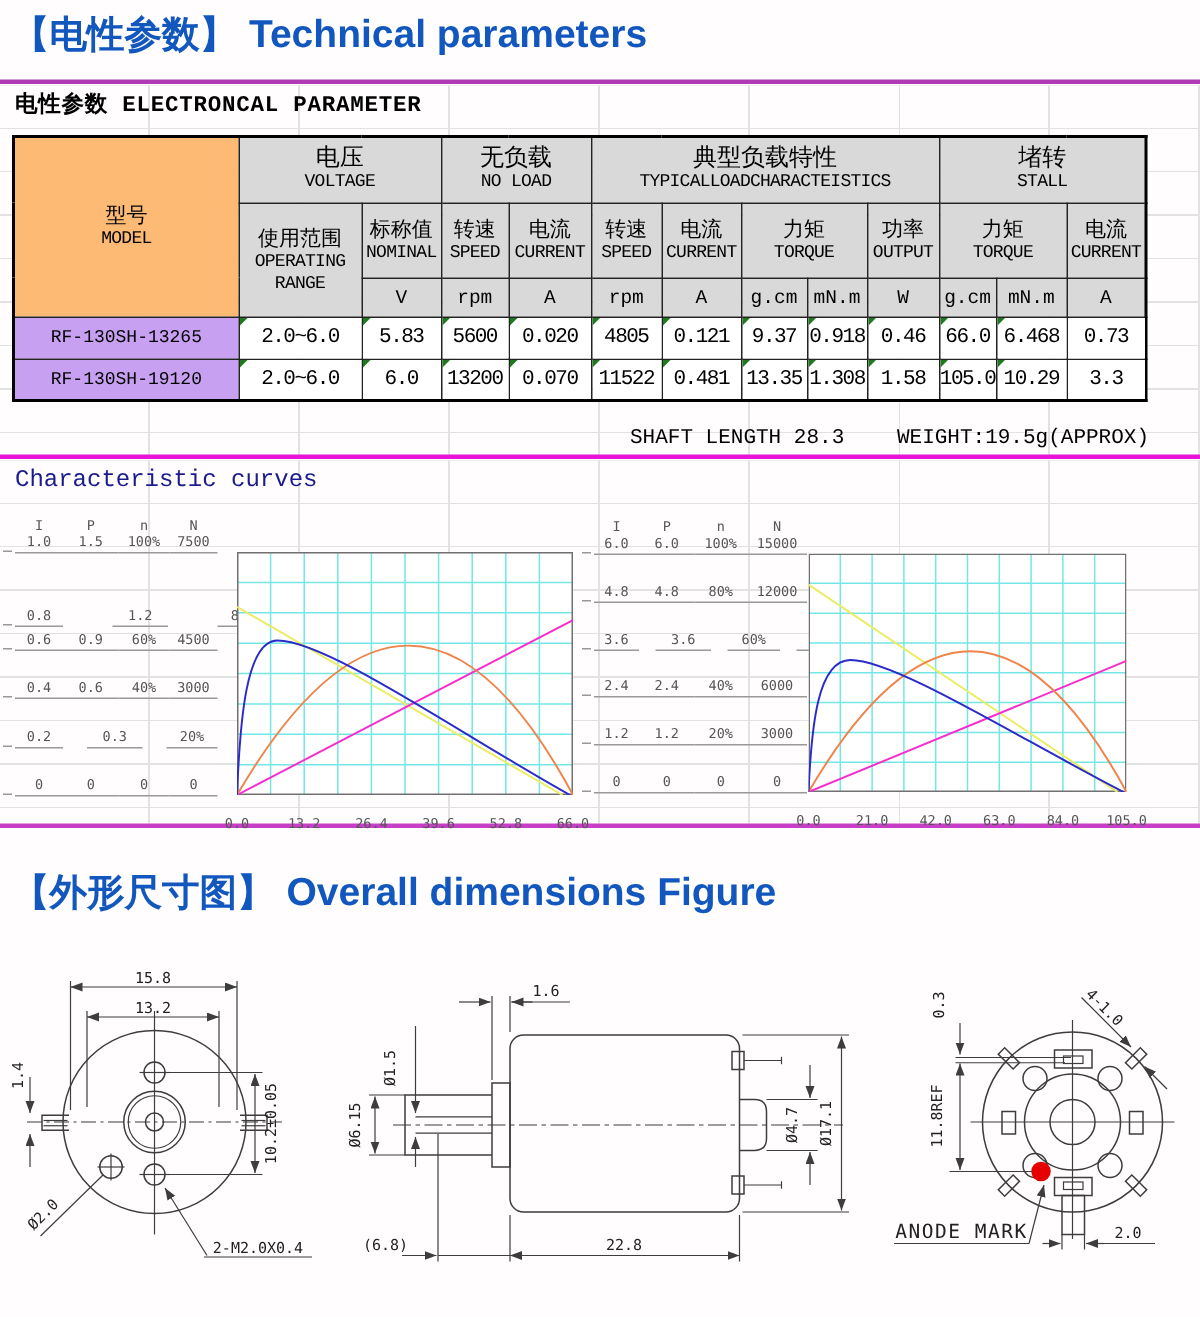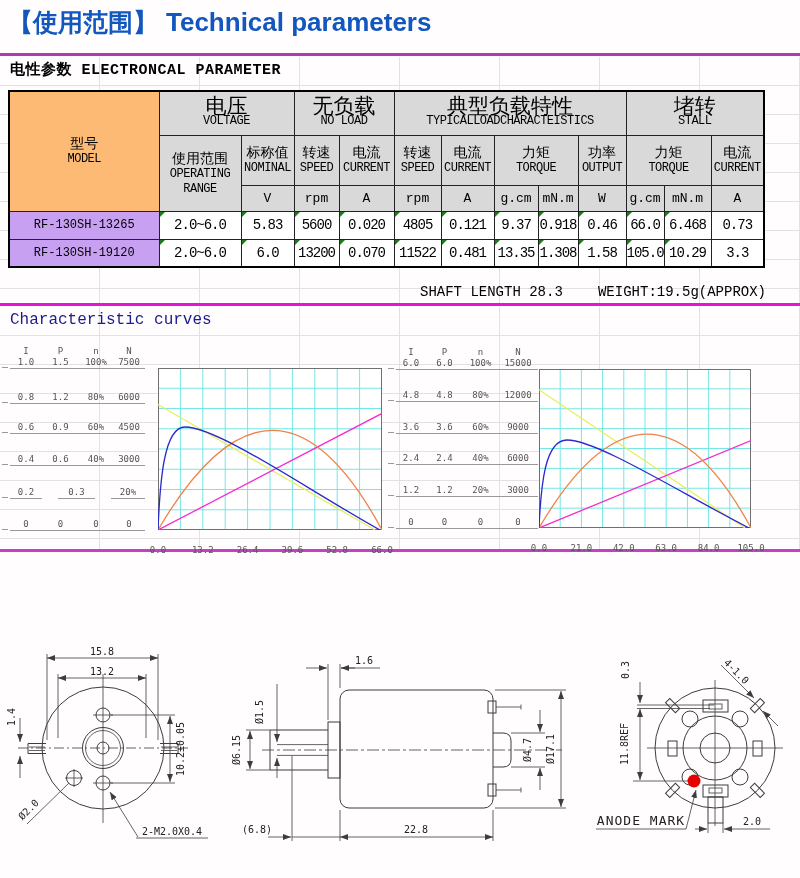--- a/index.html
+++ b/index.html
@@ -23,21 +23,21 @@
 
   .tbl-caption{position:absolute;left:10px;top:60px;font-family:"Liberation Mono",monospace;
     font-weight:bold;font-size:15px;color:#000;letter-spacing:0.5px;}
 
   table.params{position:absolute;left:8px;top:90px;border-collapse:collapse;border:2px solid #000;
     table-layout:fixed;width:755px;}
   table.params th, table.params td{border:1px solid #222;text-align:center;vertical-align:middle;padding:0;overflow:hidden;}
   table.params th{background:#d9d9d9;font-weight:normal;}
   table.params .model-head{background:#fdba74;}
   .cn{display:block;font-size:14px;line-height:17px;}
-  .grp .cn{font-size:21px;}
+  .grp .cn{font-size:16px;}
   .en{display:block;font-size:12px;line-height:15px;font-family:"Liberation Mono",monospace;letter-spacing:-0.5px;}
   tr.r1{height:44px;} tr.r2{height:50px;} tr.r3{height:26px;}
   td.unit{font-family:"Liberation Mono",monospace;font-size:13px;background:#d9d9d9;}
   tr.data-row{height:28px;}
   tr.data-row td{background:#fff;font-family:"Liberation Mono",monospace;font-size:14px;letter-spacing:-1px;}
   tr.data-row td.model{background:#c8a0f2;font-size:12px;letter-spacing:0;}
   td.val{position:relative;}
   td.tri::before{content:'';position:absolute;top:0;left:0;width:0;height:0;
     border-top:5px solid #1f7a1f;border-right:5px solid transparent;}
 
@@ -76,21 +76,21 @@
 
 <div class="page">
 
   <div class="grid-band band1"></div>
   <div class="grid-band band2"></div>
   <div class="rule rule-top"></div>
   <div class="rule rule-mid"></div>
   <div class="rule rule-bot"></div>
 
   <div class="sec-title" style="top:6px">
-    <span class="cjk">【使用范围】</span><span>Technical parameters</span>
+    <span class="cjk">【电性参数】</span><span>Technical parameters</span>
   </div>
 
   <div class="tbl-caption">电性参数 ELECTRONCAL PARAMETER</div>
 
   <table class="params">
     <colgroup>
       <col style="width:150px">
         <col style="width:82px">
         <col style="width:53px">
         <col style="width:45px">
@@ -231,21 +231,21 @@
         <span>P</span>
         <span>n</span>
         <span>N</span>
       </div>
       <div class="yrow" style="top: 12px;">
         <span>1.0</span>
         <span>1.5</span>
         <span>100%</span>
         <span>7500</span>
       </div>
-      <div class="yrow" style="top: 47px;">
+      <div class="yrow" style="top: 61px; gap: 33px;">
         <span>0.8</span>
         <span>1.2</span>
         <span>80%</span>
         <span>6000</span>
       </div>
       <div class="yrow" style="top: 76.8px;">
         <span>0.6</span>
         <span>0.9</span>
         <span>60%</span>
         <span>4500</span>
@@ -281,21 +281,21 @@
         <span>6.0</span>
         <span>100%</span>
         <span>15000</span>
       </div>
       <div class="yrow" style="top: 44.8px;">
         <span>4.8</span>
         <span>4.8</span>
         <span>80%</span>
         <span>12000</span>
       </div>
-      <div class="yrow" style="top: 76.6px;">
+      <div class="yrow" style="top: 76.6px; gap: 11px;">
         <span>3.6</span>
         <span>3.6</span>
         <span>60%</span>
         <span>9000</span>
       </div>
       <div class="yrow" style="top: 108.4px;">
         <span>2.4</span>
         <span>2.4</span>
         <span>40%</span>
         <span>6000</span>
@@ -346,20 +346,23 @@
     </div>
   <div class="xticks" id="xt2">
       <span style="left: -14px;">0.0</span>
       <span style="left: 28.4px;">21.0</span>
       <span style="left: 70.8px;">42.0</span>
       <span style="left: 113.2px;">63.0</span>
       <span style="left: 155.6px;">84.0</span>
       <span style="left: 198px;">105.0</span>
     </div>
 
+  <div class="sec-title" style="top:578px">
+    <span class="cjk">【外形尺寸图】</span><span>Overall dimensions Figure</span>
+  </div>
 
   <svg id="dims" width="800" height="248" viewBox="0 0 800 248">
     <defs>
       <marker id="ar" markerWidth="9" markerHeight="8" refX="8" refY="3" orient="auto-start-reverse" markerUnits="userSpaceOnUse">
         <path d="M0,0L8,3L0,6Z" fill="#3d3d3d"></path>
       </marker>
     </defs>
 
     <g stroke="#3d3d3d" fill="none" stroke-width="0.8">
       <circle cx="103" cy="118" r="61" stroke-width="1"></circle>

